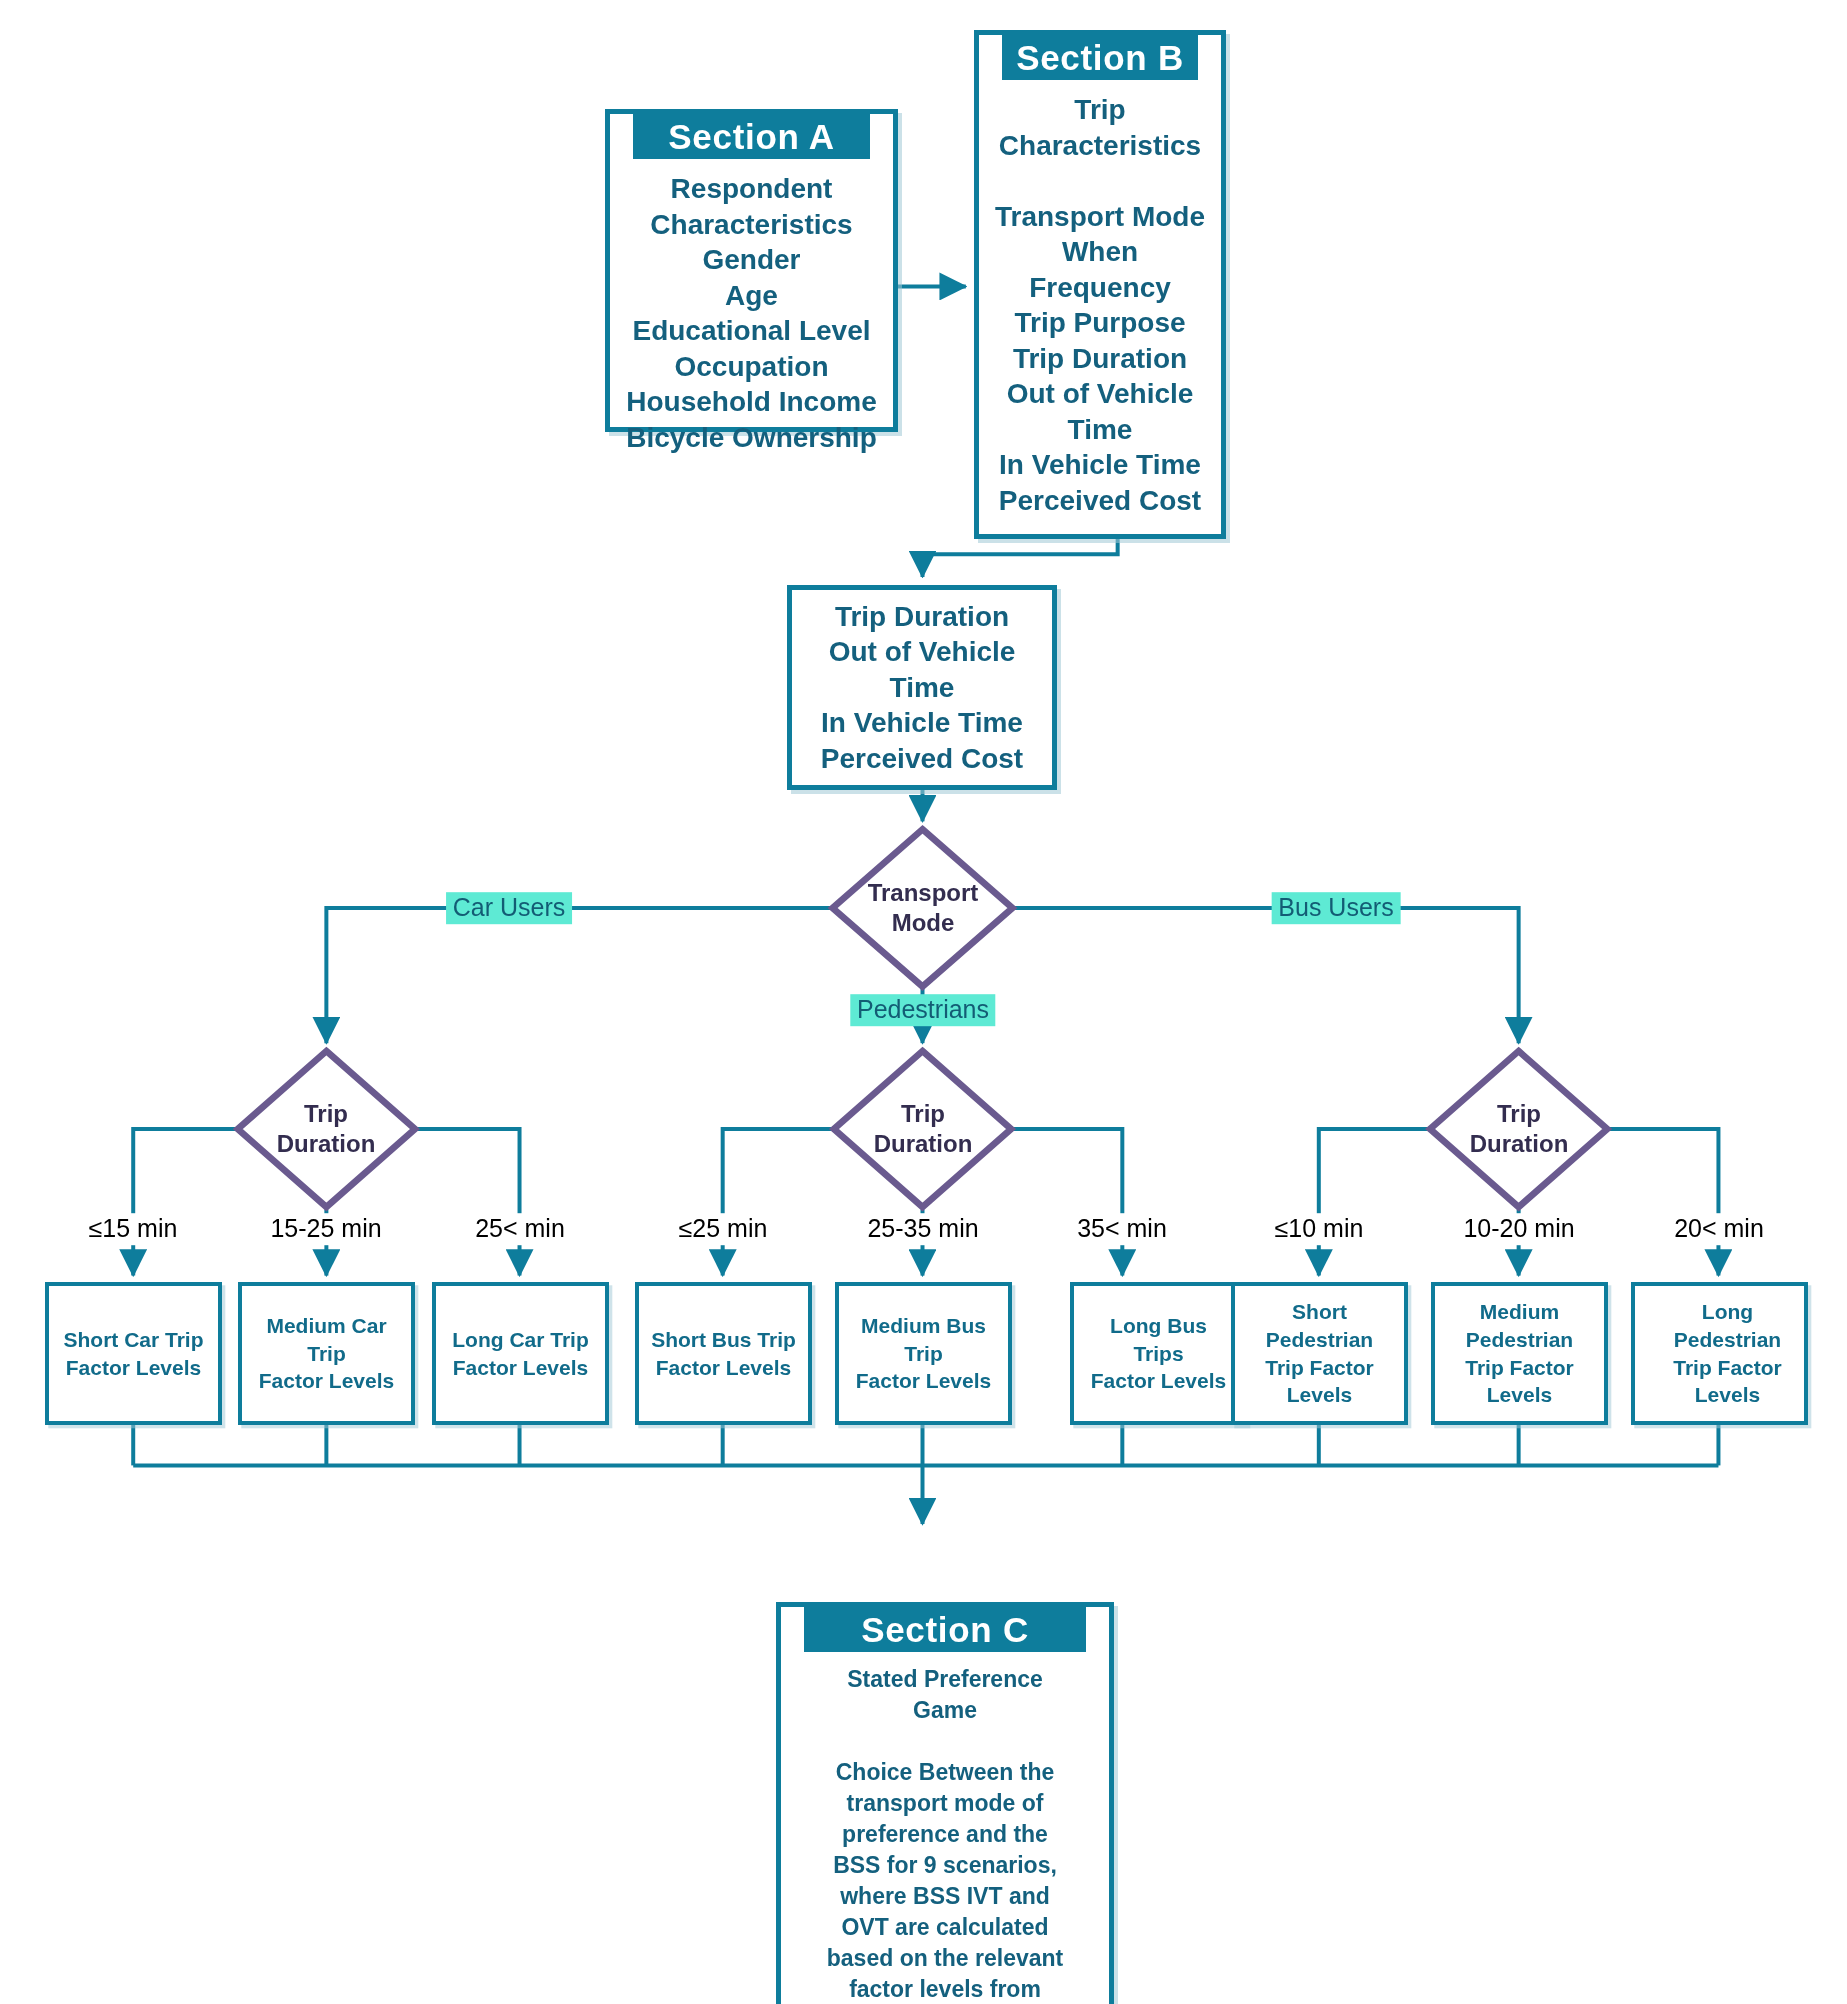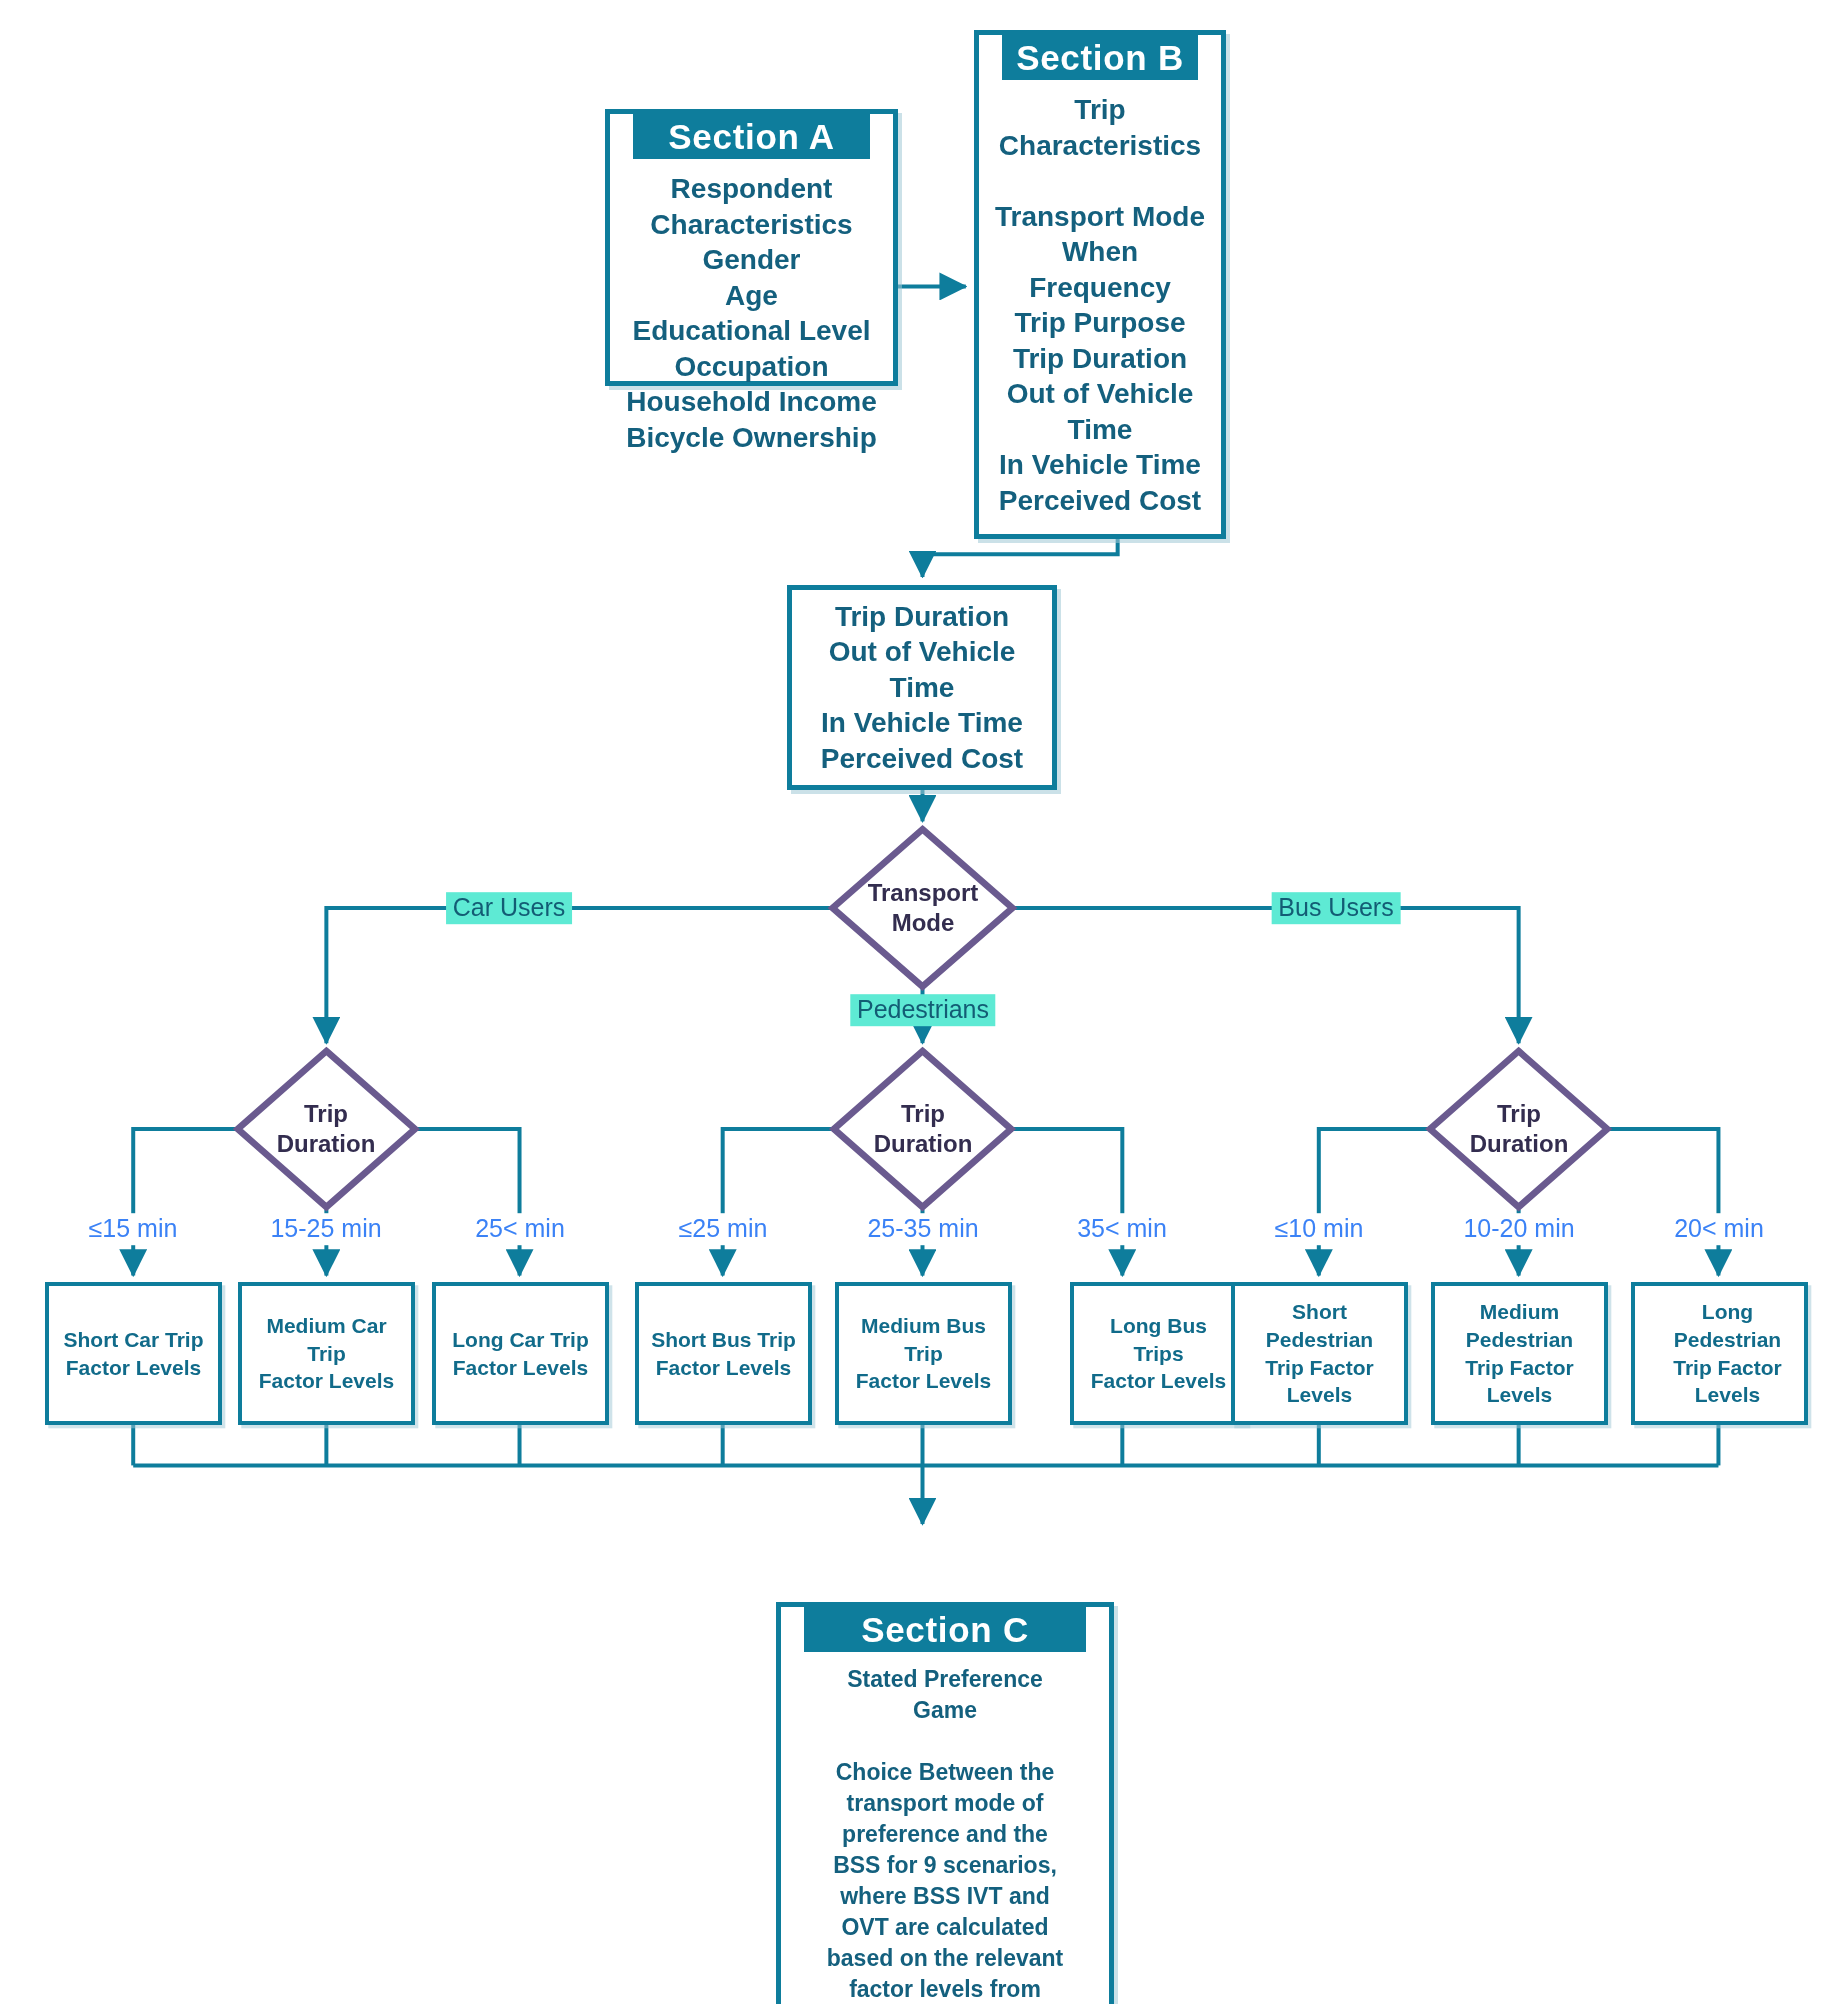--- a/index.html
+++ b/index.html
@@ -38,21 +38,21 @@
     position:absolute;width:187px;transform:translate(-50%,-50%);
     color:#332d4f;font-weight:bold;font-size:24px;line-height:1.25;
     text-align:center;white-space:pre-line;
   }
   .edge-label{
     position:absolute;transform:translate(-50%,-50%);background:#5eead4;
     color:#135c74;font-size:25px;font-weight:400;padding:1.3px 6.7px;white-space:nowrap;
   }
   .time-label{
     position:absolute;top:1229px;transform:translate(-50%,-50%);background:#ffffff;
-    color:#3b82f6;font-size:25px;font-weight:400;padding:1.3px 5.3px;white-space:nowrap;
+    color:#000000;font-size:25px;font-weight:400;padding:1.3px 5.3px;white-space:nowrap;
   }
   .sc-body{font-size:23px;left:4px;right:4px;line-height:1.35;}
 </style>
 </head>
 <body>
 
 <div id="canvas">
 
   <svg id="wires" viewBox="0 0 2773 3010" xmlns="http://www.w3.org/2000/svg">
     <defs>
@@ -93,21 +93,21 @@
       <path d="M1385 2200 V2288" marker-end="url(#arr)"></path>
     </g>
     <g fill="#ffffff" stroke="#6a5a8f" stroke-width="10">
       <polygon points="1385,1245 1520,1363 1385,1481 1250,1363"></polygon>
       <polygon points="490,1578 623,1695 490,1812 357,1695"></polygon>
       <polygon points="1385,1578 1518,1695 1385,1812 1252,1695"></polygon>
       <polygon points="2280,1578 2413,1695 2280,1812 2147,1695"></polygon>
     </g>
   </svg>
 
-  <div class="box" style="left:605px;top:109px;width:293px;height:277px;">
+  <div class="box" style="left:605px;top:109px;width:293px;height:323px;">
     <div class="banner">
       <span>Section A</span>
     </div>
     <div class="section-body">Respondent
 Characteristics
 Gender
 Age
 Educational Level
 Occupation
 Household Income

